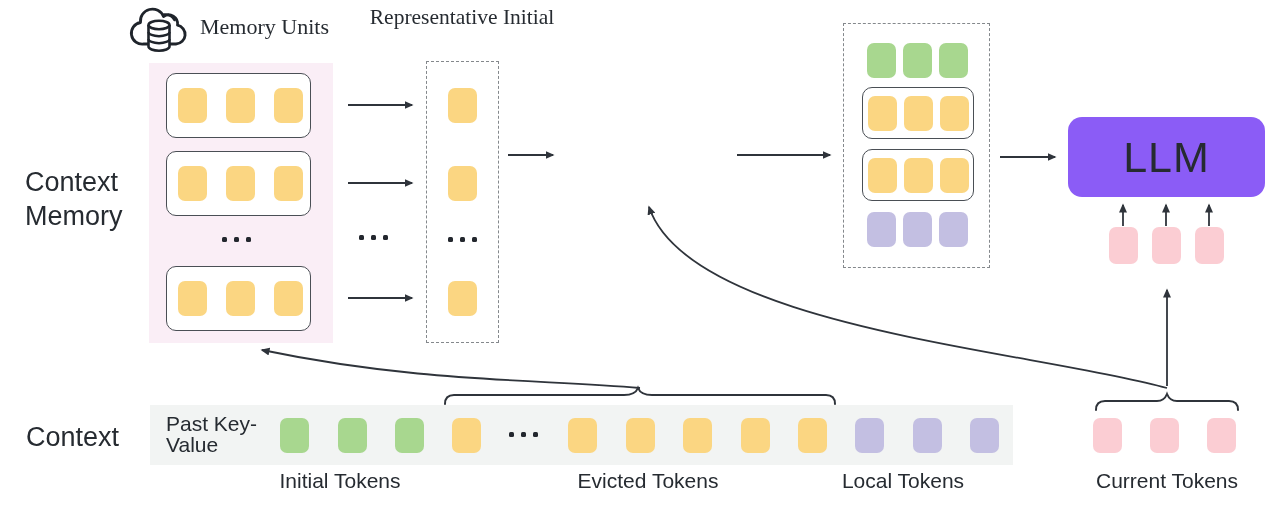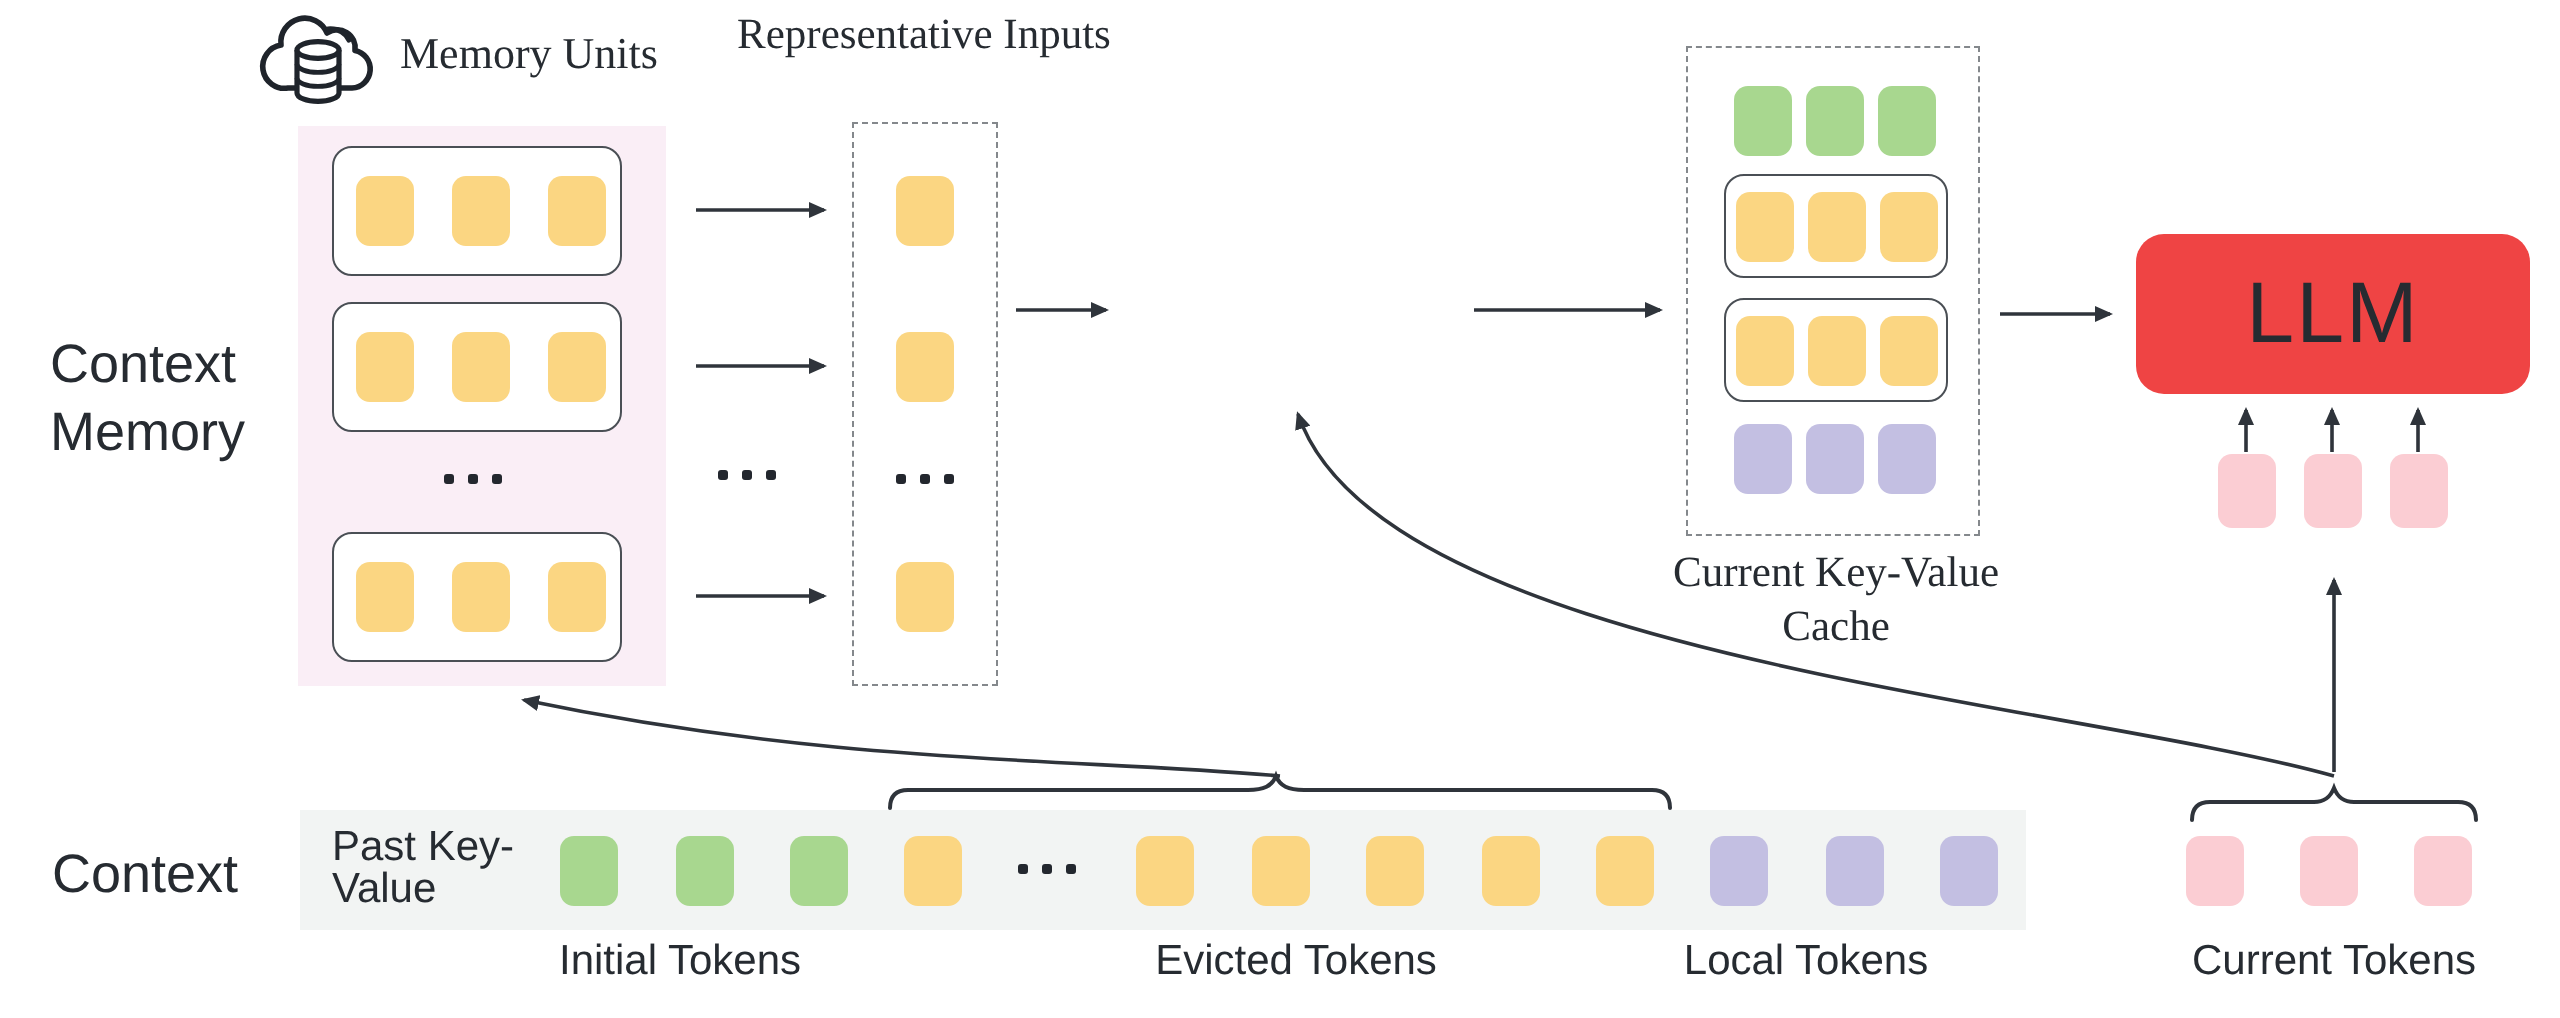--- a/index.html
+++ b/index.html
@@ -101,21 +101,21 @@
       <i></i>
       <i></i>
       <i></i>
     </div>
   <div class="abs dots" id="dotsMid">
       <i></i>
       <i></i>
       <i></i>
     </div>
 
-  <div class="abs small-label" id="repTokensLabel">Representative Inputs</div>
+  <div class="abs small-label" id="repTokensLabel">Representative Initial</div>
   <div class="abs" id="repBox"></div>
   <div class="abs trow" id="repT1">
       <div class="token" style="background: rgb(251, 214, 130);"></div>
     </div>
   <div class="abs trow" id="repT2">
       <div class="token" style="background: rgb(251, 214, 130);"></div>
     </div>
   <div class="abs trow" id="repT3">
       <div class="token" style="background: rgb(251, 214, 130);"></div>
     </div>
@@ -140,23 +140,22 @@
   <div class="abs unit-box cache-unit trow" id="cacheYellow2">
       <div class="token" style="background: rgb(251, 214, 130);"></div>
       <div class="token" style="background: rgb(251, 214, 130);"></div>
       <div class="token" style="background: rgb(251, 214, 130);"></div>
     </div>
   <div class="abs trow" id="cachePurple">
       <div class="token" style="background: rgb(195, 191, 226);"></div>
       <div class="token" style="background: rgb(195, 191, 226);"></div>
       <div class="token" style="background: rgb(195, 191, 226);"></div>
     </div>
-  <div class="abs small-label" id="cacheLabel">Current Key-Value Cache</div>
-
-  <div class="abs" id="llmBox" style="background: #ef4444;">
+
+  <div class="abs" id="llmBox" style="background: #8b5cf6;">
     <span>LLM</span>
   </div>
   <div class="abs trow tall" id="llmInputs">
       <div class="token" style="background: rgb(251, 205, 211);"></div>
       <div class="token" style="background: rgb(251, 205, 211);"></div>
       <div class="token" style="background: rgb(251, 205, 211);"></div>
     </div>
 
   <div class="abs" id="pastKVLabel">Past Key-Value</div>
   <div class="abs trow" id="stripInitial">

